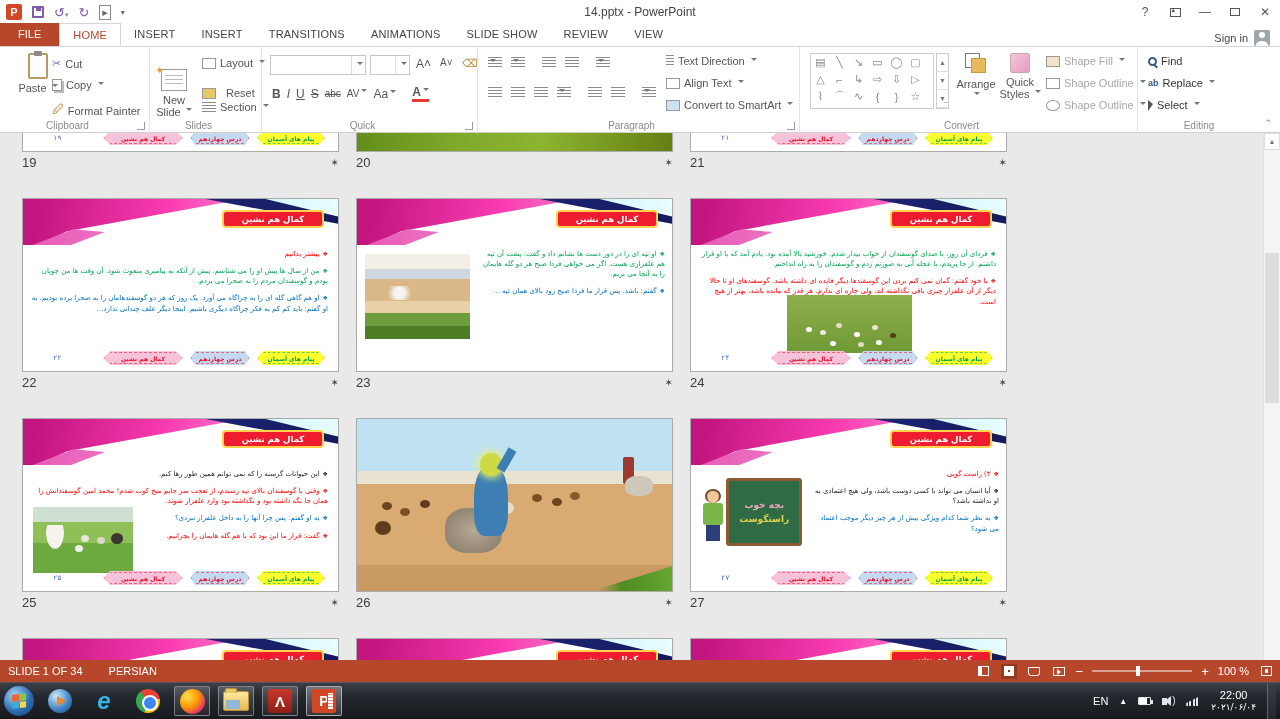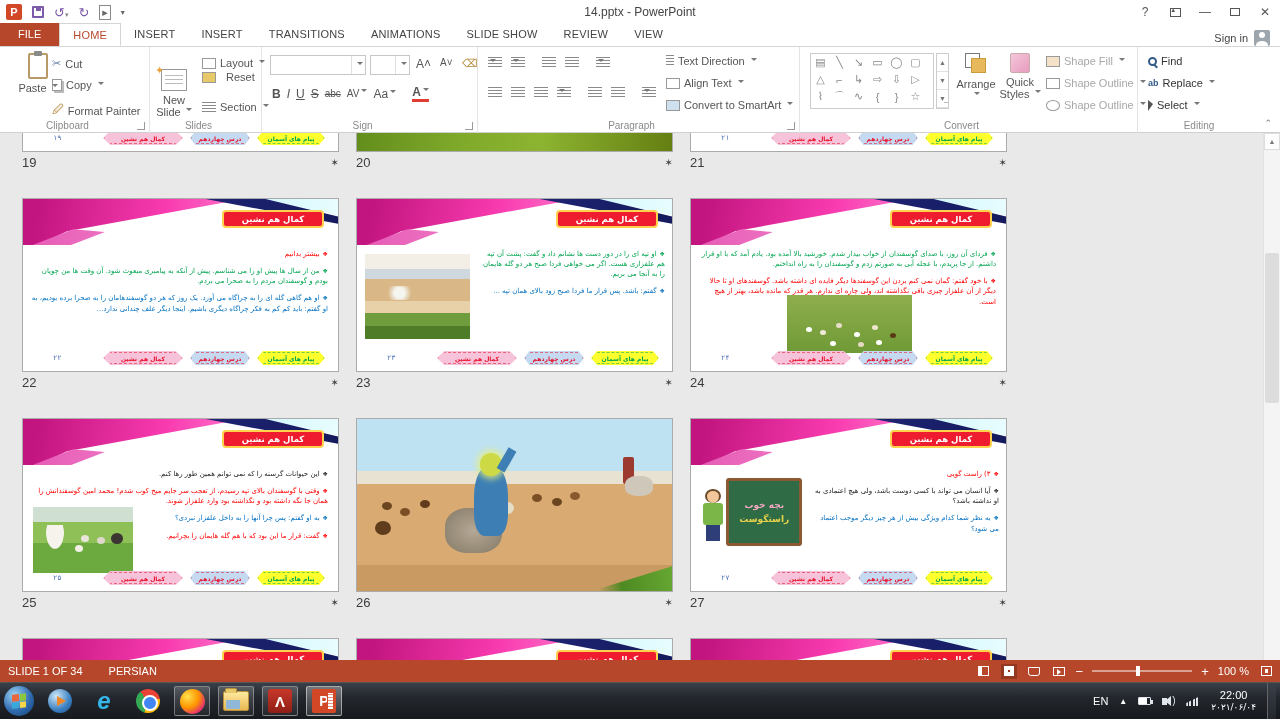--- a/index.html
+++ b/index.html
@@ -240,21 +240,21 @@
 
   <div class="group" style="left:150px;width:112px;">
     <div class="bigbtn dd" style="left:2px;margin-top:16px;">
       <div class="newslide-ic"></div>
       <span>New Slide</span>
     </div>
     <div class="smallbtn dd" style="left:52px;top:10px;">
         <span class="mi box"></span>
         <span>Layout</span>
       </div>
-    <div class="smallbtn" style="left:52px;top:24px;gap:10px;">
+    <div class="smallbtn" style="left:52px;top:40px;gap:10px;">
         <span class="mi box" style="background:#e8c96a"></span>
         <span>Reset</span>
       </div>
     <div class="smallbtn dd" style="left:52px;top:54px;">
         <span class="mi"></span>
         <span>Section</span>
       </div>
     <div class="grp-label">Slides</div>
   </div>
 
@@ -273,21 +273,21 @@
     <div class="fontletters" style="position:absolute;left:10px;top:38px;display:flex;align-items:center;">
       <span style="font-weight:bold">B</span>
       <span style="font-style:italic">I</span>
       <span style="text-decoration:underline">U</span>
       <span style="text-decoration:line-through">S</span>
       <span style="text-decoration:line-through;font-size:10px">abc</span>
       <span class="dd" style="font-size:10px">AV</span>
       <span class="dd">Aa</span>
       <span class="dd" style="border-bottom:3px solid #e03c31;font-weight:bold;margin-left:10px;">A</span>
     </div>
-    <div class="grp-label">Sign</div>
+    <div class="grp-label">Quick</div>
     <div class="dlg-launcher"></div>
   </div>
 
   <div class="group" style="left:478px;width:322px;">
     <div style="position:absolute;left:10px;top:10px;display:flex;gap:9px;align-items:center;">
       <span class="mi dd"></span>
       <span class="mi dd"></span>
       <span class="mi" style="margin-left:8px"></span>
       <span class="mi"></span>
       <span class="mi dd" style="margin-left:8px"></span>
@@ -462,28 +462,20 @@
             <div class="pink"></div>
             <div class="pink2"></div>
             <div class="cyan"></div>
             <div class="navy"></div>
           </div>
           <div class="slide-title fa">كمال هم نشين</div>
           <div class="simg img-desert" style="left: 8px; top: 55px; width: 105px; height: 85px;"></div>
           <div class="content fa" style="right: 10px; left: 122px; width: 186px;">
             <div class="bullet" style="color: rgb(0, 165, 80);"><span class="marker">❖</span>او تپه ای را در دور دست ها نشانم داد و گفت: پشت آن تپه هم علفزاری هست. اگر می خواهی فردا صبح هر دو گله هایمان را به آنجا می بریم.</div>
             <div class="bullet" style="color: rgb(0, 112, 192);"><span class="marker">❖</span>گفتم: باشد. پس قرار ما فردا صبح زود بالای همان تپه ...</div>
-          </div>
-          <div class="footer">
-            <span class="page-fa fa">۲۳</span>
-            <div class="tags">
-              <div class="tag fa" style="background: rgb(246, 195, 218); color: rgb(232, 17, 45); width: 80px;">كمال هم نشين</div>
-              <div class="tag fa" style="background: rgb(197, 217, 241); color: rgb(232, 17, 45); width: 60px;">درس چهاردهم</div>
-              <div class="tag fa" style="background: rgb(255, 255, 46); color: rgb(0, 165, 80); width: 68px;">پیام های آسمان</div>
-            </div>
           </div>
         </div>
         <div class="num-row">
           <span class="slide-num">23</span>
           <span class="star">✶</span>
         </div>
       </div>
       <div class="slide-cell" style="left: 690px; top: 65px;">
         <div class="thumb">
           <div class="banner">

